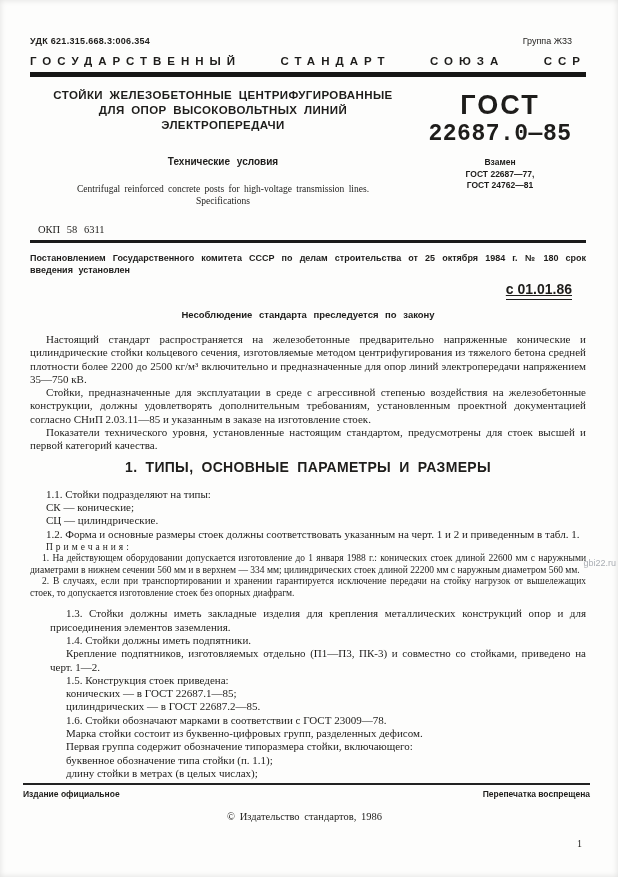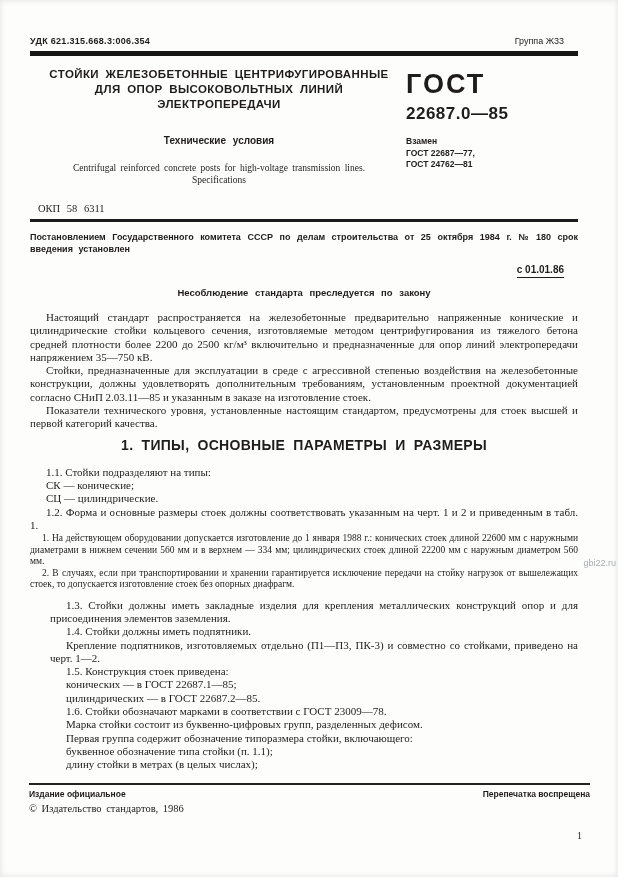--- a/index.html
+++ b/index.html
@@ -5,21 +5,21 @@
   html,body{margin:0;padding:0;background:#e8e8e4;}
   .doc{
     position:relative;
     width:618px;height:877px;
     background:#fdfdfc;
     color:#1e1d1b;
     font-family:"Liberation Serif", serif;
     overflow:hidden;
     box-shadow:inset 0 0 6px rgba(0,0,0,.12);
   }
-  .content{padding:0 40px 0 30px;}
+  .content{padding:0 32px 0 30px;}
   .sans{font-family:"Liberation Sans", sans-serif;}
 
   .top-row{display:flex;justify-content:space-between;align-items:flex-end;padding-top:36px;}
   .udk{font-size:9px;font-weight:bold;letter-spacing:.3px;}
   .group{font-size:9px;font-weight:normal;margin-right:14px;}
 
   .org-line{
     margin-top:9px;font-size:11.5px;font-weight:bold;
     letter-spacing:6px;word-spacing:14px;
     text-align:justify;text-align-last:justify;
@@ -29,63 +29,64 @@
   .rule-mid{margin-top:5px;height:3px;background:#1b1b1b;}
   .rule-thin{height:2px;background:#222;}
 
   .title-section{display:flex;margin-top:11px;}
   .title-left{flex:1;text-align:center;padding:0 6px 0 8px;}
   .title-main{font-size:11.5px;font-weight:bold;line-height:15px;letter-spacing:.4px;word-spacing:3px;}
   .subtitle{margin-top:23px;font-size:10px;font-weight:bold;word-spacing:4px;}
   .title-en{margin-top:17px;font-size:9.5px;line-height:11.5px;word-spacing:2px;}
   .okp{margin-top:17px;text-align:left;font-size:10.5px;word-spacing:4px;}
 
-  .gost-box{width:172px;text-align:left;padding-top:2px;}
+  .gost-box{width:172px;text-align:center;padding-top:2px;}
   .gost-label{font-size:27px;font-weight:bold;line-height:30px;letter-spacing:2px;}
-  .gost-number{font-size:17px;font-weight:bold;line-height:29px;letter-spacing:.5px;}
+  .gost-number{font-size:23px;font-weight:bold;line-height:29px;letter-spacing:.5px;font-family:Liberation Mono, monospace;}
   .replaces{margin-top:8px;font-size:8.5px;font-weight:bold;line-height:11.5px;}
 
   .decree{margin-top:9px;font-size:9px;font-weight:bold;line-height:12px;
     text-align:justify;word-spacing:3px;}
   .date-row{margin-top:4px;text-align:right;padding-right:14px;}
-  .date{display:inline-block;font-size:10px;font-weight:bold;
-    border-bottom:1.5px solid #1b1b1b;padding-bottom:2px;}
+  .date{display:inline-block;font-size:14px;font-weight:bold;
+    border-bottom:1.5px solid #1b1b1b;padding-bottom:2px;text-decoration:underline;}
   .law{margin-top:9px;text-align:center;font-size:9.5px;font-weight:bold;word-spacing:4px;}
 
   .body-text{margin-top:13px;font-size:11px;line-height:13.3px;}
   .body-text p, .clauses p{margin:0;text-indent:16px;text-align:justify;}
   .clauses{font-size:11px;line-height:13.3px;}
 
   .sec-heading{margin-top:6px;margin-bottom:13px;text-align:center;
     font-size:14px;font-weight:bold;word-spacing:4px;letter-spacing:.3px;}
 
   .notes{font-size:9.5px;line-height:11.5px;margin-top:1px;}
   .notes .notes-label{margin:0;text-indent:16px;letter-spacing:3px;}
   .notes p.note{margin:0;text-indent:12px;text-align:justify;}
 
-  .footer{position:absolute;left:0;right:0;top:783px;padding:0 28px 0 29px;}
+  .footer{position:absolute;left:0;right:0;top:783px;padding:0 28px 0 23px;}
   .footer-row{display:flex;justify-content:space-between;margin-top:4px;
     font-size:8.5px;font-weight:bold;}
-  .copyright{margin-top:4px;text-align:left;font-size:10.5px;padding-right:4px;word-spacing:2px;}
+  .copyright{margin-top:12px;text-align:center;font-size:10.5px;padding-right:4px;word-spacing:2px;}
   .page-num{margin-top:16px;text-align:right;font-size:10px;padding-right:8px;}
 
   .watermark{position:absolute;right:2px;top:558px;font-size:9px;color:#a9adb3;
     font-family:"Liberation Sans", sans-serif;padding-left:7px;}
 </style>
 </head>
 <body>
 
 <div class="doc">
   <div class="content">
 
     <div class="top-row">
       <span class="udk sans">УДК 621.315.668.3:006.354</span>
       <span class="group sans">Группа Ж33</span>
     </div>
 
+    <div class="org-line sans">ГОСУДАРСТВЕННЫЙ СТАНДАРТ СОЮЗА ССР</div>
     <div class="rule-thick"></div>
 
     <div class="title-section">
       <div class="title-left">
         <div class="title-main sans">СТОЙКИ ЖЕЛЕЗОБЕТОННЫЕ ЦЕНТРИФУГИРОВАННЫЕ</div>
         <div class="title-main sans">ДЛЯ ОПОР ВЫСОКОВОЛЬТНЫХ ЛИНИЙ ЭЛЕКТРОПЕРЕДАЧИ</div>
         <div class="subtitle sans">Технические условия</div>
         <div class="title-en">Centrifugal reinforced concrete posts for high-voltage transmission lines.</div>
         <div class="title-en" style="margin-top:0;">Specifications</div>
         <div class="okp">ОКП 58 6311</div>
@@ -118,20 +119,21 @@
     <div class="sec-heading sans">1. ТИПЫ, ОСНОВНЫЕ ПАРАМЕТРЫ И РАЗМЕРЫ</div>
 
     <div class="clauses">
       <p>1.1. Стойки подразделяют на типы:</p>
       <p>СК — конические;</p>
       <p>СЦ — цилиндрические.</p>
       <p>1.2. Форма и основные размеры стоек должны соответствовать указанным на черт. 1 и 2 и приведенным в табл. 1.</p>
     </div>
 
     <div class="notes">
+      <p class="notes-label">Примечания:</p>
       <p class="note">1. На действующем оборудовании допускается изготовление до 1 января 1988 г.: конических стоек длиной 22600 мм с наружными диаметрами в нижнем сечении 560 мм и в верхнем — 334 мм; цилиндрических стоек длиной 22200 мм с наружным диаметром 560 мм.</p>
       <p class="note">2. В случаях, если при транспортировании и хранении гарантируется исключение передачи на стойку нагрузок от вышележащих стоек, то допускается изготовление стоек без опорных диафрагм.</p>
     </div>
 
     <div class="clauses" style="margin-top:8px;margin-left:20px;">
       <p>1.3. Стойки должны иметь закладные изделия для крепления металлических конструкций опор и для присоединения элементов заземления.</p>
       <p>1.4. Стойки должны иметь подпятники.</p>
       <p>Крепление подпятников, изготовляемых отдельно (П1—П3, ПК-3) и совместно со стойками, приведено на черт. 1—2.</p>
       <p>1.5. Конструкция стоек приведена:</p>
       <p>конических — в ГОСТ 22687.1—85;</p>

